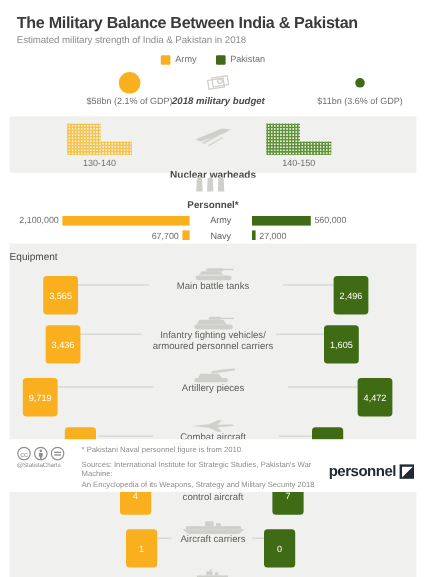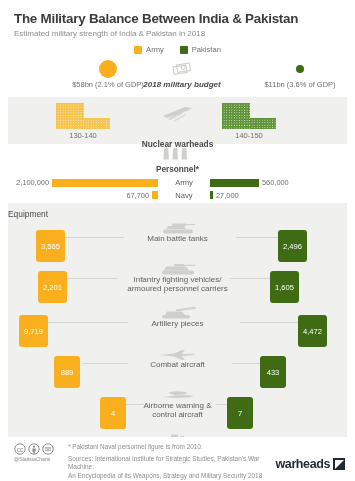--- a/index.html
+++ b/index.html
@@ -4,21 +4,21 @@
 <style>
   html,body{margin:0;padding:0;}
   body{
     width:355px;height:481px;
     background:#ffffff;
     font-family:"Liberation Sans", sans-serif;
     color:#4a4a4a;
     overflow:hidden;
     position:relative;
   }
-  .wrap{width:355px;height:481px;position:relative;}
+  .wrap{width:355px;height:410px;position:relative;}
 
   
   .header{padding:11px 14px 0 14px;}
   .title{
     font-size:13.4px;font-weight:bold;color:#3b3b3b;
     letter-spacing:-0.25px;line-height:1.15;
   }
   .subtitle{
     font-size:8.1px;color:#8d8d8d;margin-top:3px;letter-spacing:-0.05px;
   }
@@ -309,21 +309,21 @@
           <path d="M8 3.5 h20 l3 4 H6 Z"></path>
               <rect x="16" y="1" width="10" height="2.5" rx="1"></rect>
           <rect x="24" y="1.8" width="13" height="1.1"></rect>
             </g>
           </svg>
       </div>
       <div class="eq-name" style="white-space:pre-line">Infantry fighting vehicles/
 armoured personnel carriers</div>
       <div class="leader" style="left:58px;width:52px"></div>
       <div class="leader" style="left:222px;width:40px"></div>
-      <div class="pill ind" style="left:30px">2,201</div>
+      <div class="pill ind" style="left:30px">3,436</div>
       <div class="pill pak" style="left:262px">1,605</div>
     </div>
 
     <div class="eq-row">
       <div class="eq-ico">
         <svg width="44" height="13" viewBox="0 0 44 13">
             <g fill="#cfcfcc">
           <rect x="6" y="8" width="28" height="3.6" rx="1.8"></rect>
           <path d="M11 4.5 h15 l3 3.5 H9 Z"></path>
           <rect x="20" y="1" width="20" height="2" rx="1" transform="rotate(-8 30 2)"></rect>
@@ -427,19 +427,19 @@
         <div class="cc-handle">@StatistaCharts</div>
       </div>
 
       <div class="notes">
         <div class="note-star">* Pakistani Naval personnel figure is from 2010.</div>
         <div class="note-src">Sources: International Institute for Strategic Studies, Pakistan's War Machine:</div>
         <div class="note-src" style="margin-top:0">An Encyclopedia of its Weapons, Strategy and Military Security 2018</div>
       </div>
 
       <div class="brand">
-        <span class="brand-text">warheads</span>
+        <span class="brand-text">personnel</span>
         <span class="brand-mark"></span>
       </div>
     </div>
   </div>
 
 </div>
 
 </body></html>

